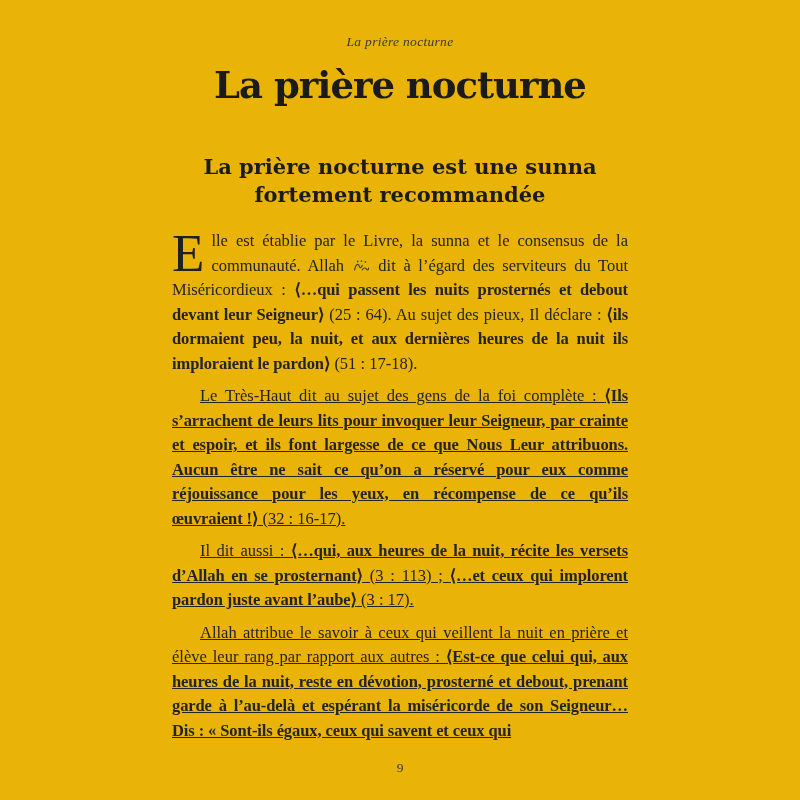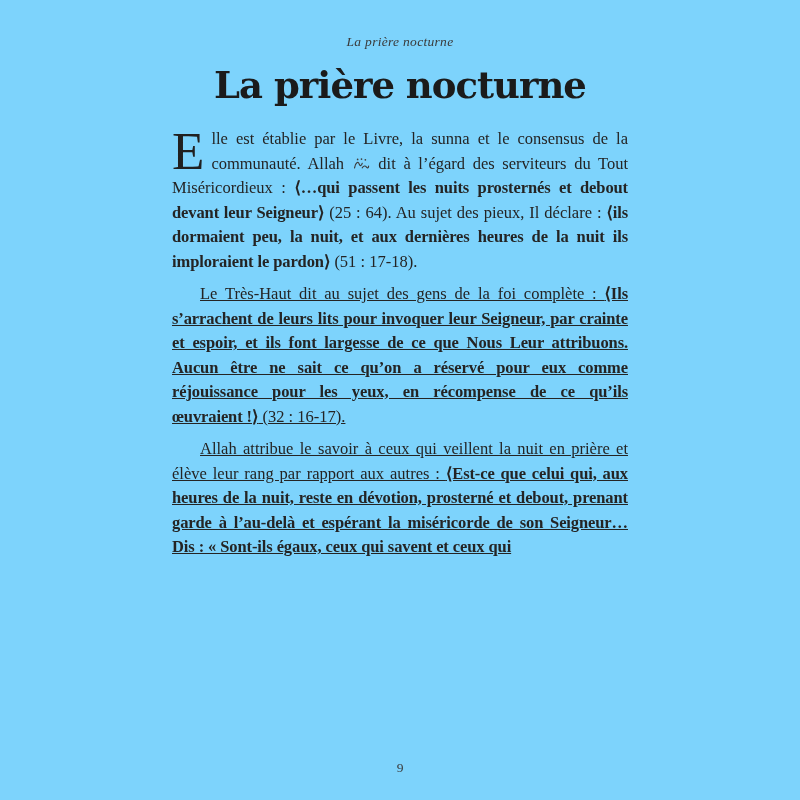--- a/index.html
+++ b/index.html
@@ -1,20 +1,20 @@
 <!DOCTYPE html>
 <html lang="fr"><head>
 <meta charset="utf-8">
 <style>
   html, body { margin: 0; padding: 0; }
   .page {
     position: relative;
     width: 800px;
     height: 800px;
-    background: #7dd3fc;
+    background: #eab308;
     overflow: hidden;
     font-family: "Liberation Serif", serif;
   }
   .running-head {
     margin-top: 34px;
     text-align: center;
     font-family: "Liberation Serif", serif;
     font-style: italic;
     font-size: 13.5px;
     letter-spacing: 0.3px;
@@ -72,29 +72,31 @@
     font-size: 13.5px;
     color: #3a3a3a;
   }
 </style>
 </head>
 <body>
 
 <div class="page">
   <div class="running-head">La prière nocturne</div>
   <h1 class="title">La prière nocturne</h1>
+  <h2 class="section-heading">La prière nocturne est une sunna fortement recommandée</h2>
   <div class="body-col">
       <p class="para"><span class="dropcap">E</span><span class="reg">lle est établie par le Livre, la sunna et le consensus de la communauté. Allah </span><svg class="honorific" width="17" height="14" viewBox="0 0 22 17" aria-hidden="true">
     <g fill="none" stroke="#3d3d3d" stroke-width="1.5" stroke-linecap="round">
       <path d="M2 13.5 C3 6.5 7 4.5 8 8.5 C9 11.5 11 11.5 12 7.5"></path>
       <path d="M12 13.5 C13.5 10.5 16 10.5 17.5 12.5 C19 14.5 20.2 13.5 20.2 11.2"></path>
     </g>
     <g fill="#3d3d3d">
       <circle cx="6" cy="2.6" r="1.1"></circle>
       <circle cx="11" cy="2.1" r="1.1"></circle>
       <circle cx="16" cy="3.1" r="1.1"></circle>
     </g>
   </svg><span class="reg"> dit à l’égard des serviteurs du Tout Miséricordieux&nbsp;: </span><span class="bold">⟨…qui passent les nuits prosternés et debout devant leur Seigneur⟩</span><span class="reg"> (25&nbsp;: 64). Au sujet des pieux, Il déclare&nbsp;: </span><span class="bold">⟨ils dormaient peu, la nuit, et aux dernières heures de la nuit ils imploraient le pardon⟩</span><span class="reg"> (51&nbsp;: 17-18).</span></p>
       <p class="para indent"><span class="reg">Le Très-Haut dit au sujet des gens de la foi complète&nbsp;: </span><span class="bold">⟨Ils s’arrachent de leurs lits pour invoquer leur Seigneur, par crainte et espoir, et ils font largesse de ce que Nous Leur attribuons. Aucun être ne sait ce qu’on a réservé pour eux comme réjouissance pour les yeux, en récompense de ce qu’ils œuvraient&nbsp;!⟩</span><span class="reg"> (32&nbsp;: 16-17).</span></p>
+      <p class="para indent"><span class="reg">Il dit aussi&nbsp;: </span><span class="bold">⟨…qui, aux heures de la nuit, récite les versets d’Allah en se prosternant⟩</span><span class="reg"> (3&nbsp;: 113)&nbsp;; </span><span class="bold">⟨…et ceux qui implorent pardon juste avant l’aube⟩</span><span class="reg"> (3&nbsp;: 17).</span></p>
       <p class="para indent"><span class="reg">Allah attribue le savoir à ceux qui veillent la nuit en prière et élève leur rang par rapport aux autres&nbsp;: </span><span class="bold">⟨Est-ce que celui qui, aux heures de la nuit, reste en dévotion, prosterné et debout, prenant garde à l’au-delà et espérant la miséricorde de son Seigneur… Dis&nbsp;: «&nbsp;Sont-ils égaux, ceux qui savent et ceux qui</span></p>
     </div>
   <div class="page-number">9</div>
 </div>
 
 </body></html>

